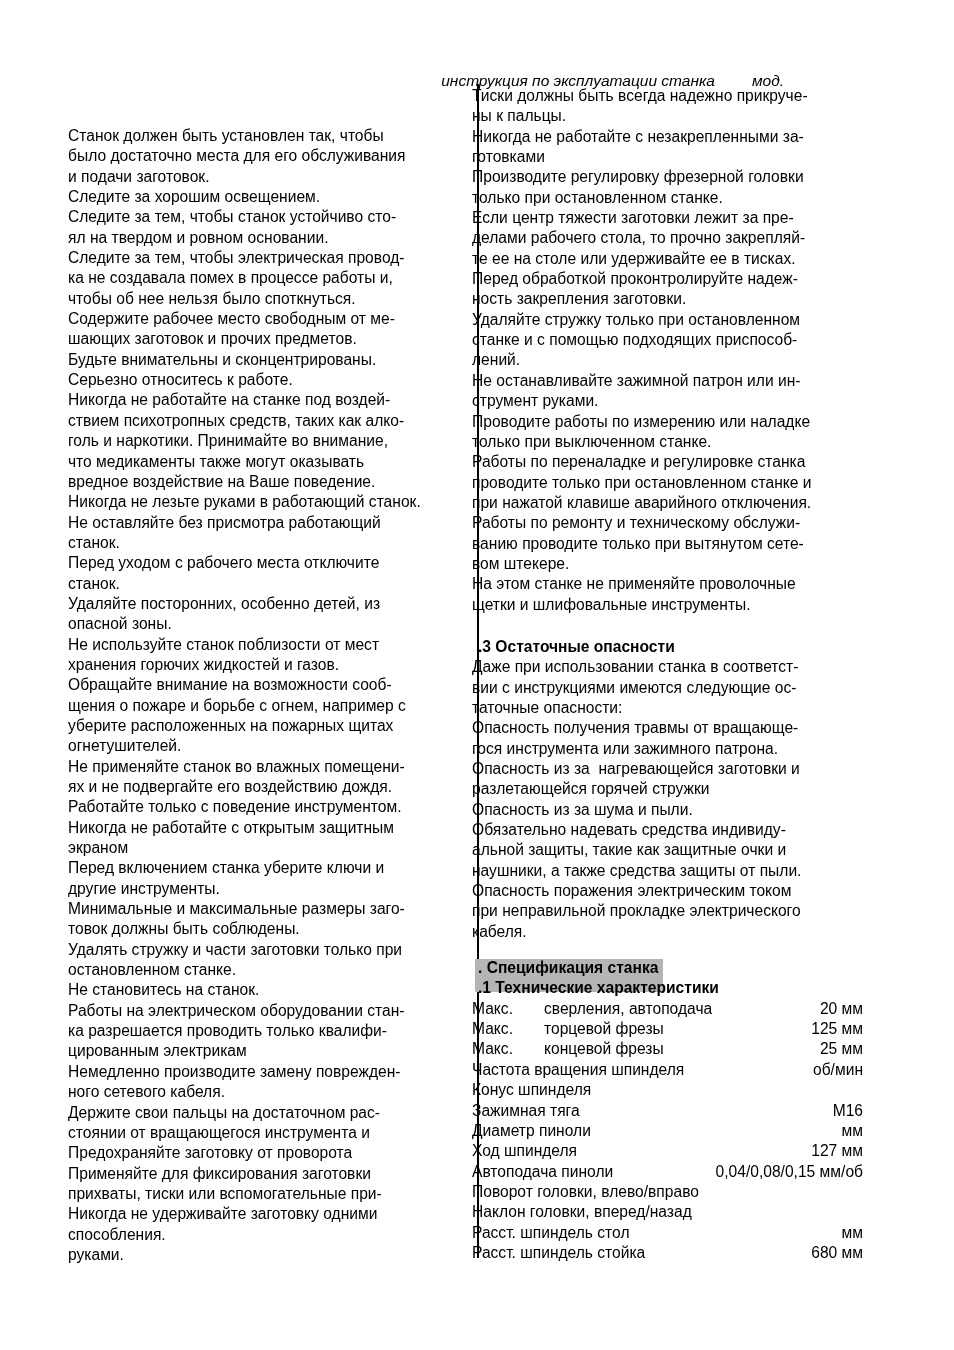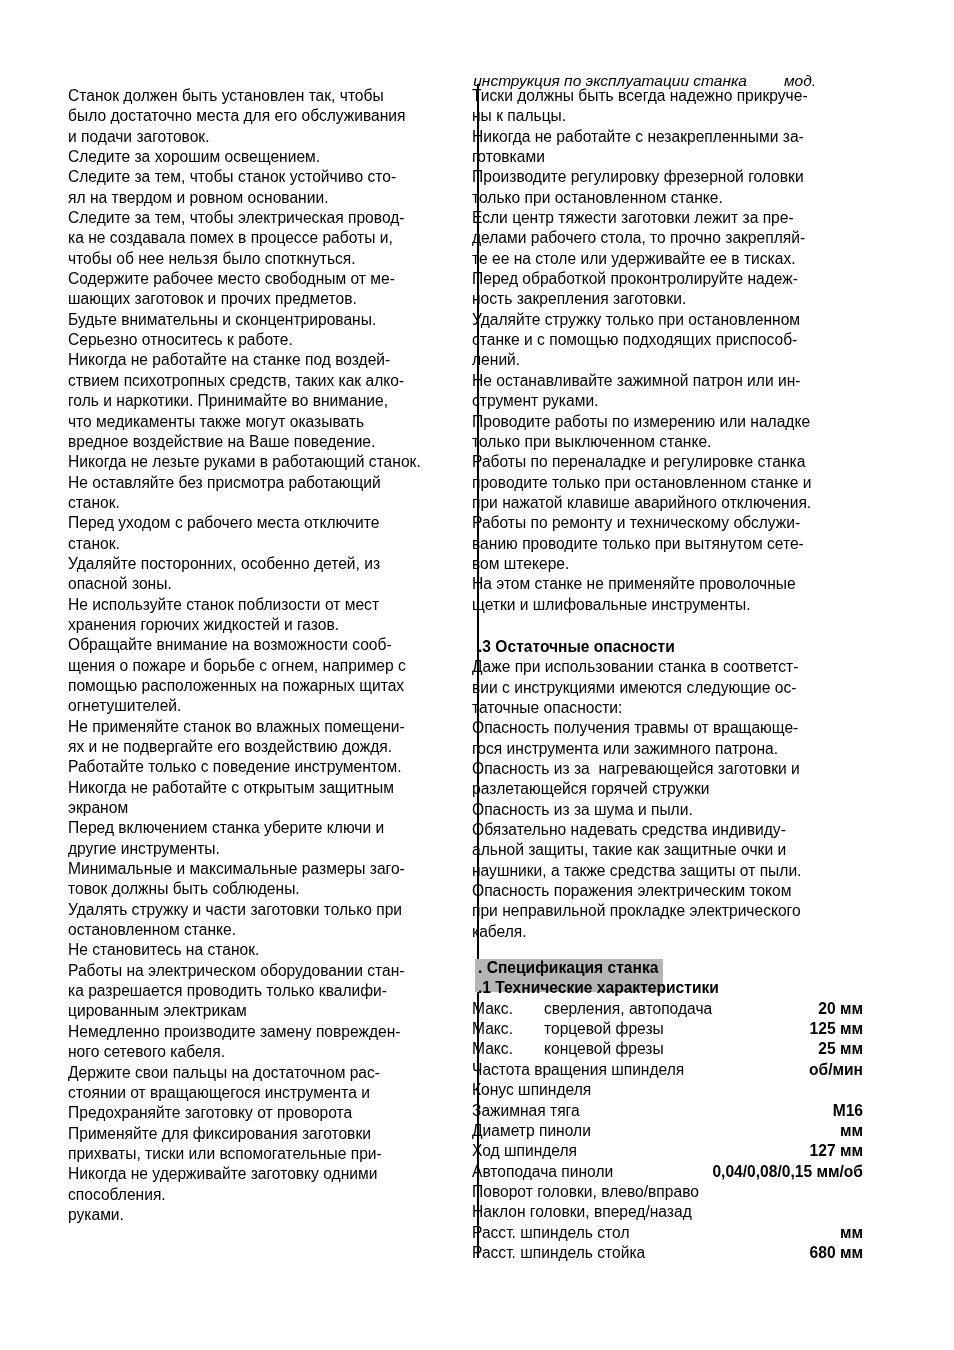--- a/index.html
+++ b/index.html
@@ -5,44 +5,44 @@
   html,body{margin:0;padding:0;background:#e8e8e8;}
   .page{
     position:relative;
     width:954px;height:1350px;
     background:#ffffff;
     font-family:"Liberation Sans", sans-serif;
     color:#000;
     overflow:hidden;
   }
   .header{
-    position:absolute;top:54px;left:456px;
+    position:absolute;top:54px;left:424px;
     font-style:italic;font-size:15.5px;line-height:18px;
     white-space:pre;
   }
   .header .model{margin-left:37px;}
   .divider{
     position:absolute;left:477px;top:84px;
     width:1.5px;height:1174px;background:#000;
   }
   .col{position:absolute;top:86px;}
-  .col-left{left:68px;width:406px;}
+  .col-left{left:68px;width:406px;margin-top:40px;}
   .col-right{left:472px;width:391px;}
   .line{
     font-size:15.6px;
     line-height:20.35px;
     white-space:pre;
   }
   .line.blank{white-space:normal;}
   .heading{font-weight:bold;padding-left:6px;}
   .hl{background:#b5b5b5;padding:0 5px 16px 3px;margin-left:-3px;}
   .spec-row{display:flex;}
   .spec-c1{flex:0 0 72px;width:72px;}
   .spec-c2{flex:0 1 auto;}
-  .spec-val{margin-left:auto;text-align:center;font-weight:bold;}
+  .spec-val{margin-left:auto;text-align:center;}
 </style>
 </head>
 <body>
 
 <div class="page">
   <div class="header">
     <span>инструкция по эксплуатации станка</span><span class="model">мод.</span>
   </div>
 
   <div class="divider"></div>
@@ -70,21 +70,21 @@
       <div class="line">Не оставляйте без присмотра работающий</div>
       <div class="line">станок.</div>
       <div class="line">Перед уходом с рабочего места отключите</div>
       <div class="line">станок.</div>
       <div class="line">Удаляйте посторонних, особенно детей, из</div>
       <div class="line">опасной зоны.</div>
       <div class="line">Не используйте станок поблизости от мест</div>
       <div class="line">хранения горючих жидкостей и газов.</div>
       <div class="line">Обращайте внимание на возможности сооб-</div>
       <div class="line">щения о пожаре и борьбе с огнем, например с</div>
-      <div class="line">помощью расположенных на пожарных щитах</div>
+      <div class="line">уберите расположенных на пожарных щитах</div>
       <div class="line">огнетушителей.</div>
       <div class="line">Не применяйте станок во влажных помещени-</div>
       <div class="line">ях и не подвергайте его воздействию дождя.</div>
       <div class="line">Работайте только с поведение инструментом.</div>
       <div class="line">Никогда не работайте с открытым защитным</div>
       <div class="line">экраном</div>
       <div class="line">Перед включением станка уберите ключи и</div>
       <div class="line">другие инструменты.</div>
       <div class="line">Минимальные и максимальные размеры заго-</div>
       <div class="line">товок должны быть соблюдены.</div>

